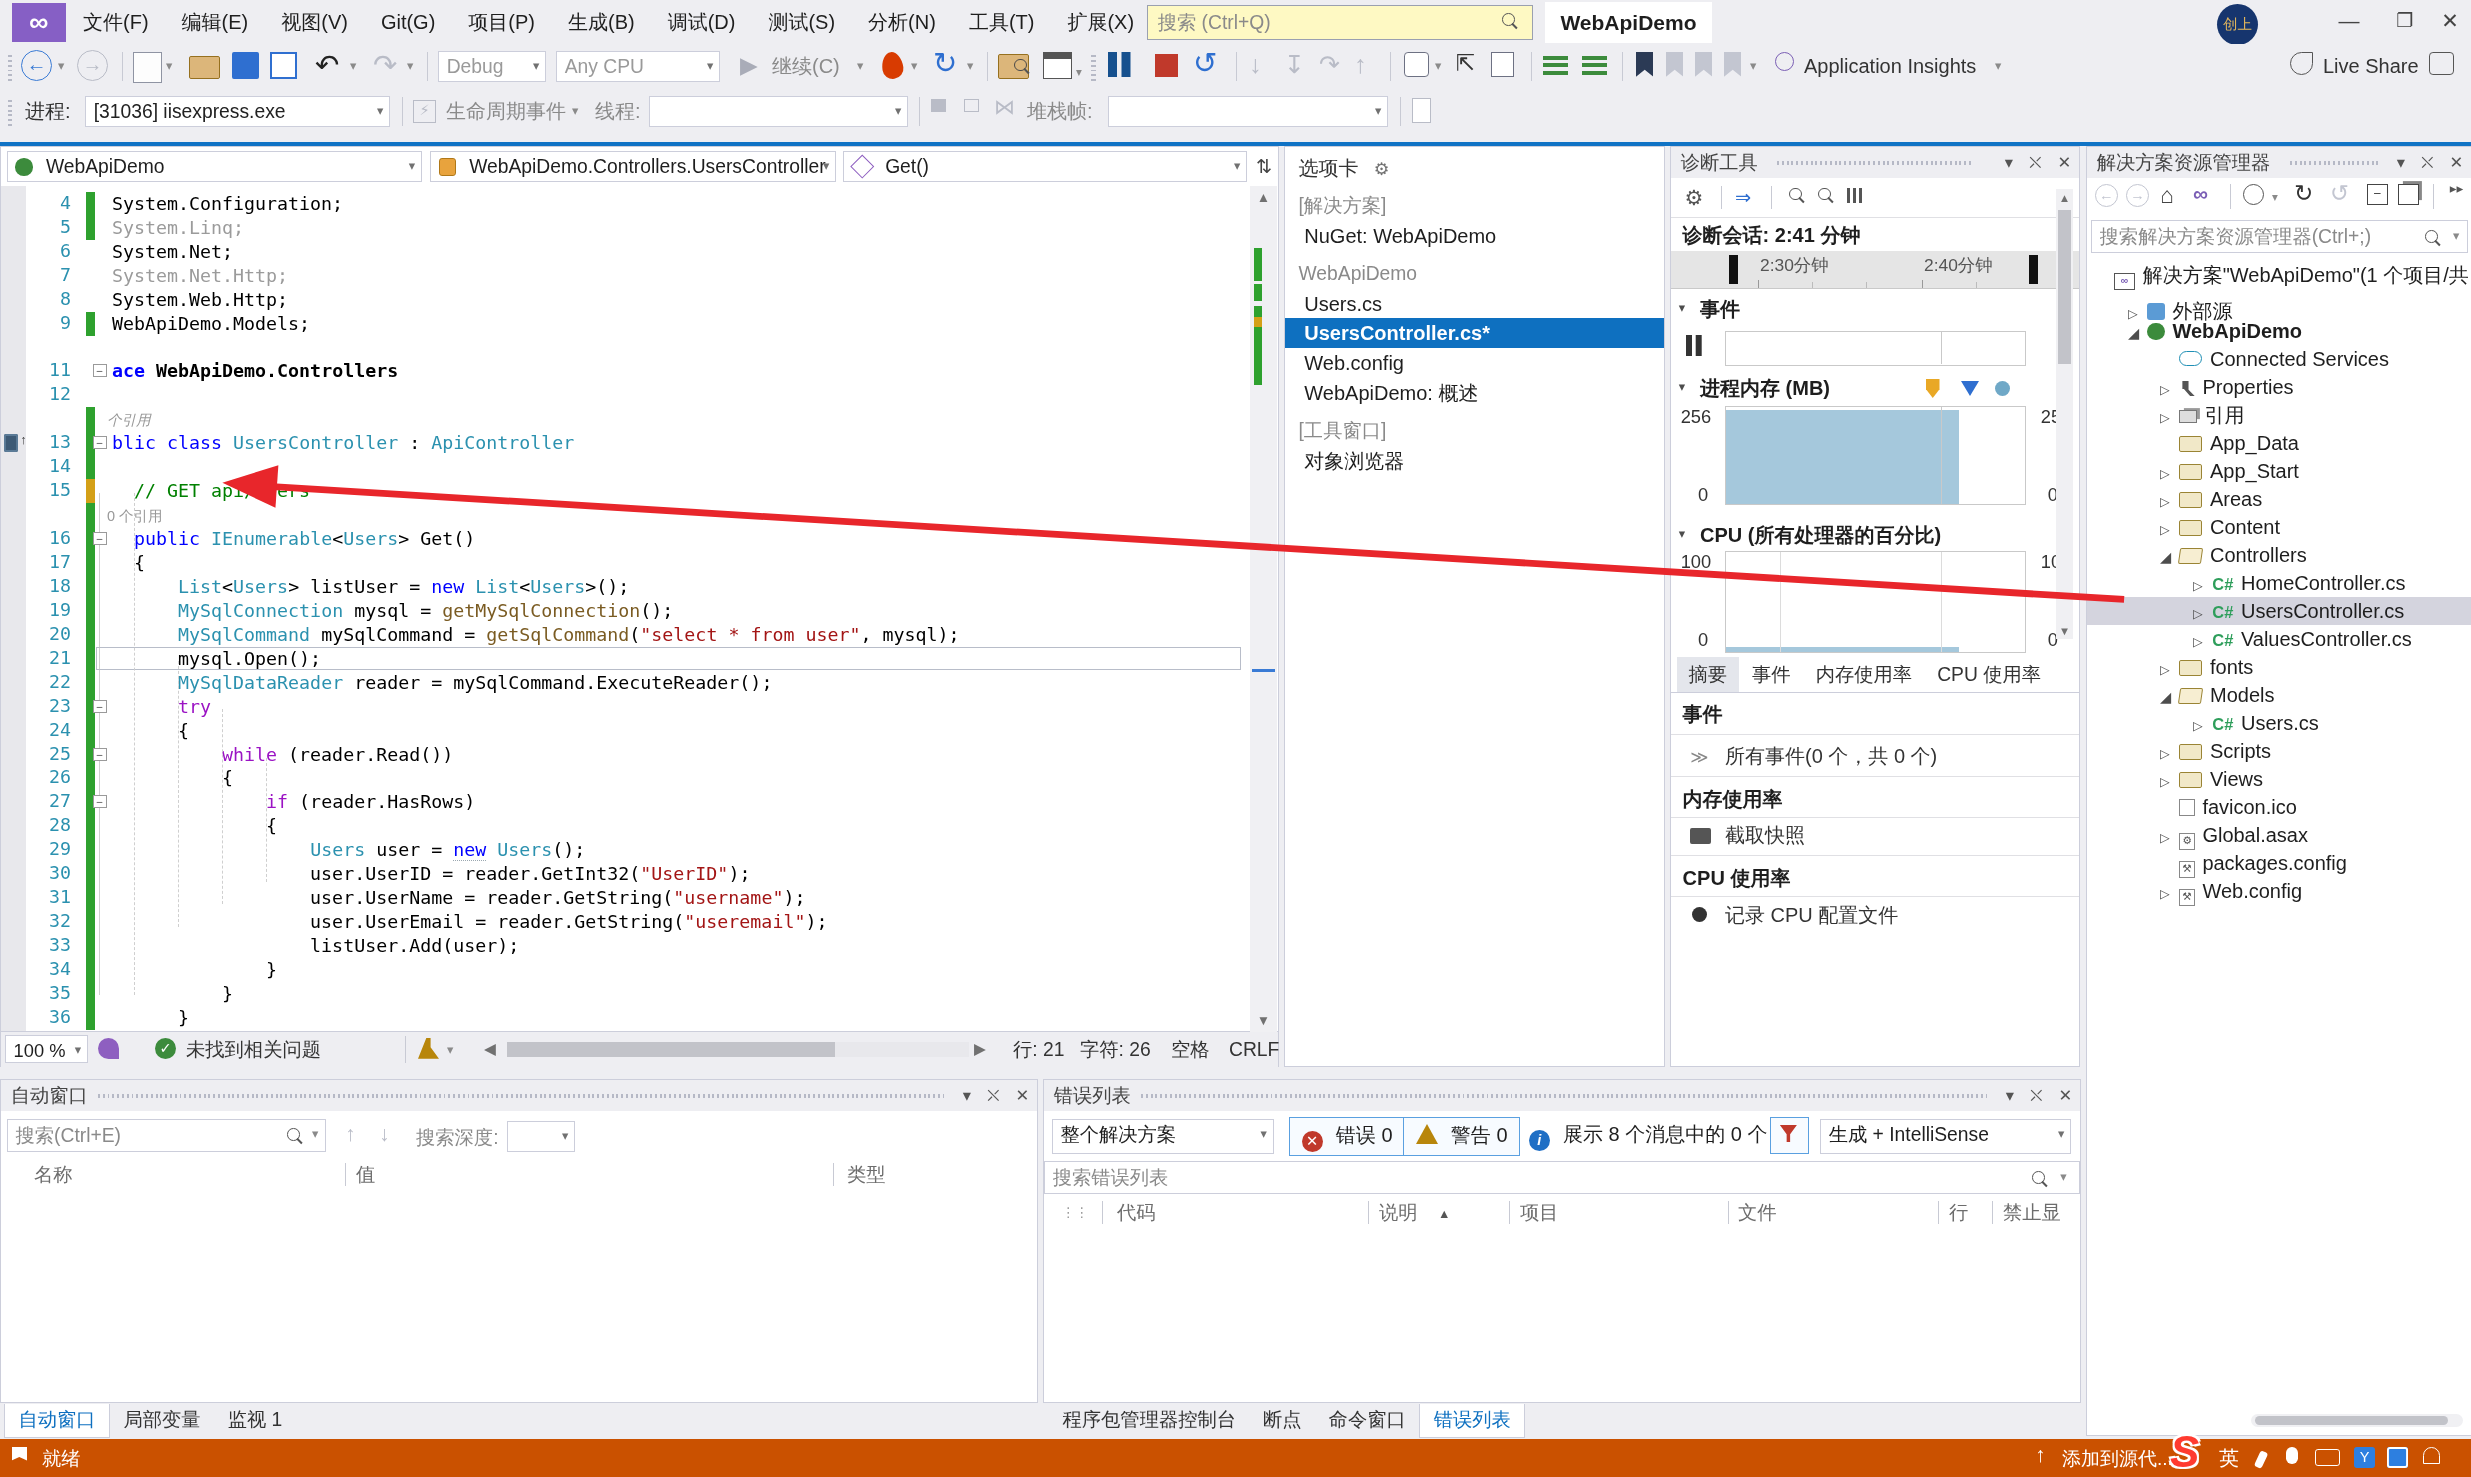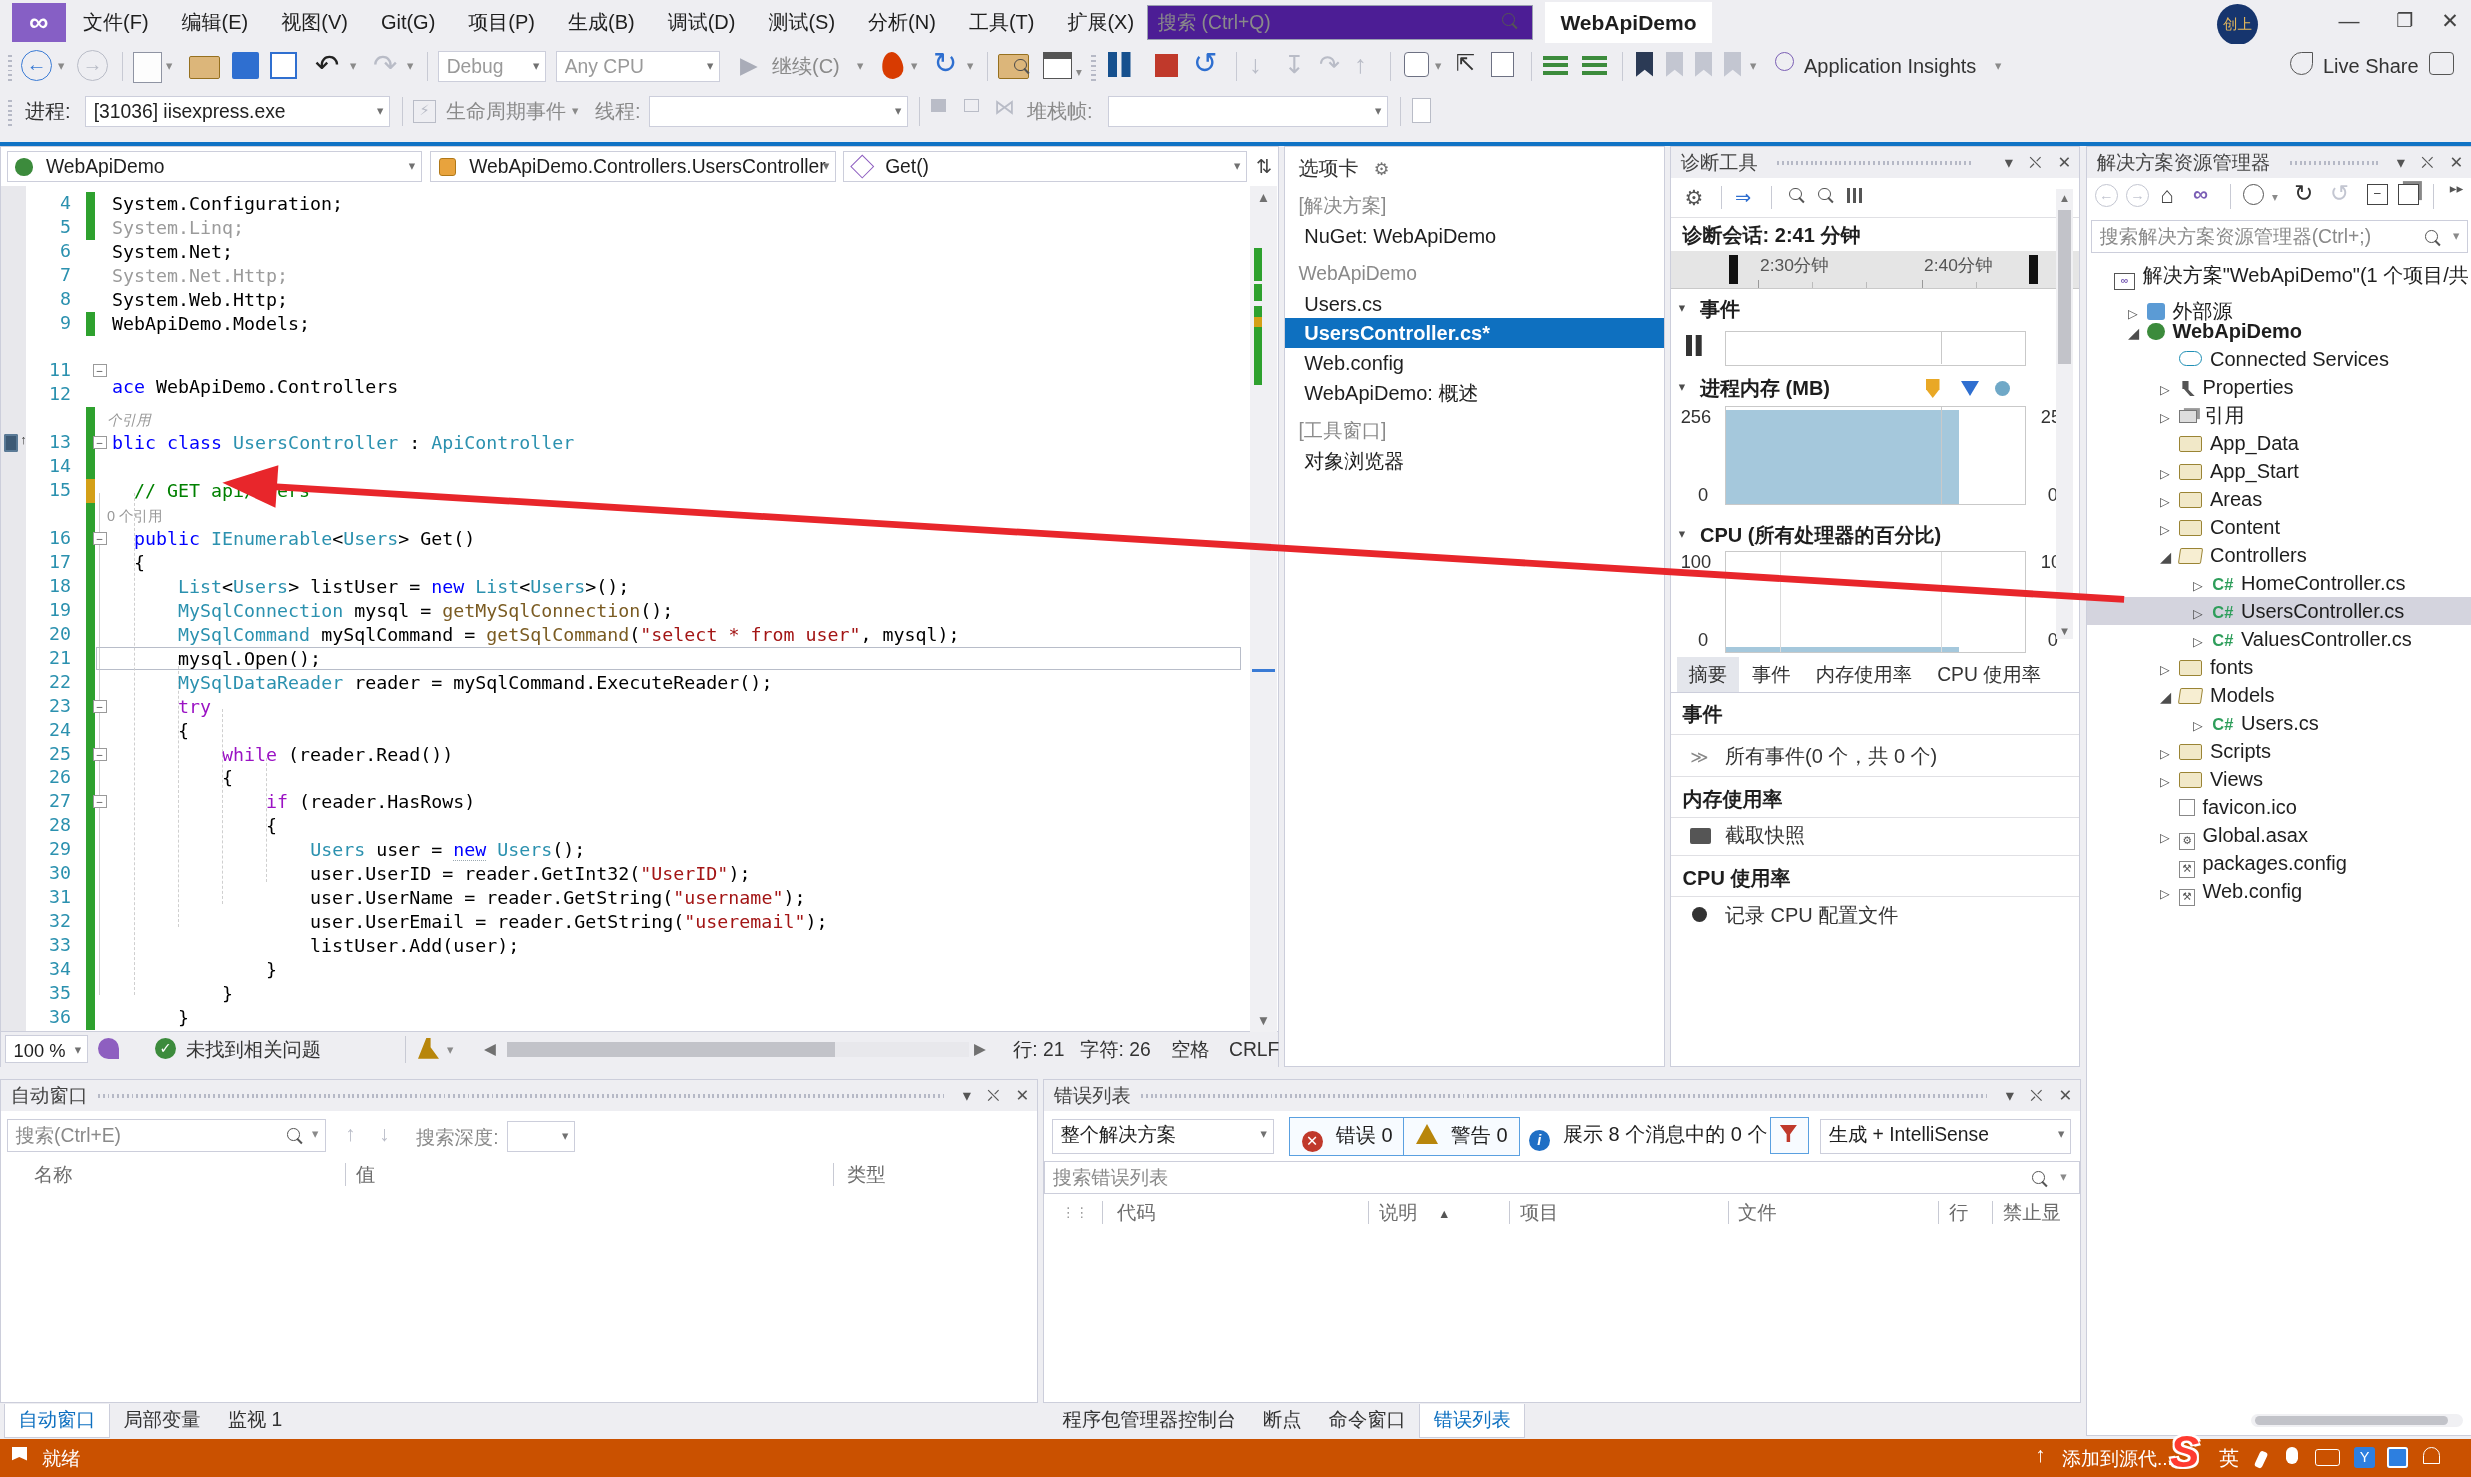--- a/index.html
+++ b/index.html
@@ -44,21 +44,21 @@
   input.searchbox::placeholder{color:#8a8a8a}
   .mag{position:absolute;width:10.6px;height:10.6px;border:1.9px solid #555;border-radius:50%}
   .mag::after{content:"";position:absolute;width:6.8px;height:1.9px;background:#555;transform:rotate(45deg);left:7.7px;top:10.6px}
 </style>
 </head>
 <body>
 
 <div class="abs" style="left:0;top:0;width:2472px;height:44px;background:#eeeef2">
   <div class="abs" style="left:11.6px;top:2.9px;width:54px;height:39px;background:#865fc5;color:#fff;text-align:center;font-size:27px;line-height:39px;font-weight:bold;font-style:italic">∞</div>
   <div class="abs" id="menubar" style="left:83px;top:0;height:44px;line-height:44px;font-size:20px"><span style="margin-right: 33px; cursor: pointer;">文件(F)</span><span style="margin-right: 33px; cursor: pointer;">编辑(E)</span><span style="margin-right: 33px; cursor: pointer;">视图(V)</span><span style="margin-right: 33px; cursor: pointer;">Git(G)</span><span style="margin-right: 33px; cursor: pointer;">项目(P)</span><span style="margin-right: 33px; cursor: pointer;">生成(B)</span><span style="margin-right: 33px; cursor: pointer;">调试(D)</span><span style="margin-right: 33px; cursor: pointer;">测试(S)</span><span style="margin-right: 33px; cursor: pointer;">分析(N)</span><span style="margin-right: 33px; cursor: pointer;">工具(T)</span><span style="margin-right: 33px; cursor: pointer;">扩展(X)</span><span style="margin-right: 33px; cursor: pointer;">窗口(W)</span><span style="margin-right: 33px; cursor: pointer;">帮助(H)</span></div>
-  <div class="abs" style="left:1147px;top:4.8px;width:386px;height:35px;background:#4c1d95;border:1px solid #9aa0b0;box-sizing:border-box">
+  <div class="abs" style="left:1147px;top:4.8px;width:386px;height:35px;background:#fef9c3;border:1px solid #9aa0b0;box-sizing:border-box">
     <span class="gray" style="position:absolute;left:9.7px;line-height:33px;font-size:19.3px">搜索 (Ctrl+Q)</span>
     <span class="mag" style="right:17.4px;top:7.7px"></span>
   </div>
   <div class="abs" style="left:1545px;top:1.9px;height:41px;background:#fff;padding:0 15.4px;line-height:41px;font-weight:bold;font-size:21px">
     <span>WebApiDemo</span>
   </div>
   <div class="abs" style="left:2217px;top:3.9px;width:41px;height:41px;border-radius:50%;background:#16356e;color:#e6b85c;text-align:center;font-size:14.5px;line-height:41px">创上</div>
   <div class="abs" style="left:2325px;top:0;width:48px;height:44px;text-align:center;line-height:42px;font-size:21px;color:#444">—</div>
   <div class="abs" style="left:2381px;top:0;width:48px;height:44px;text-align:center;line-height:42px;font-size:19.3px;color:#444">❐</div>
   <div class="abs" style="left:2429px;top:0;width:42px;height:44px;text-align:center;line-height:42px;font-size:21px;color:#444">✕</div>
@@ -196,21 +196,21 @@
         <span class="code" style="position: absolute; left: 111px; top: 1px;"><span class="pl">System.Web.Http;</span></span>
       </div>
       <div style="position: absolute; left: 0px; top: 126px; width: 100%; height: 24px;">
         <div class="lnum">9</div>
         <div class="mark" style="background: rgb(46, 161, 46);"></div>
         <span class="code" style="position: absolute; left: 111px; top: 1px;"><span class="pl">WebApiDemo.Models;</span></span>
       </div>
       <div style="position: absolute; left: 0px; top: 173px; width: 100%; height: 24px;">
         <div class="lnum">11</div>
         <div class="foldbox">−</div>
-        <span class="code" style="position: absolute; left: 111px; top: 17px;"><span class="kw">ace</span><span class="pl"> WebApiDemo.Controllers</span></span>
+        <span class="code" style="position: absolute; left: 111px; top: 1px; font-weight: bold;"><span class="kw">ace</span><span class="pl"> WebApiDemo.Controllers</span></span>
       </div>
       <div style="position: absolute; left: 0px; top: 197px; width: 100%; height: 24px;">
         <div class="lnum">12</div>
         <span class="code" style="position: absolute; left: 111px; top: 1px;"></span>
       </div>
       <div style="position: absolute; left: 0px; top: 221px; width: 100%; height: 24px; font-style: italic;">
         <div class="mark" style="background: rgb(46, 161, 46);"></div>
         <span class="clens" style="left: 106px; top: 3.9px;">个引用</span>
       </div>
       <div style="position: absolute; left: 0px; top: 245px; width: 100%; height: 24px;">

